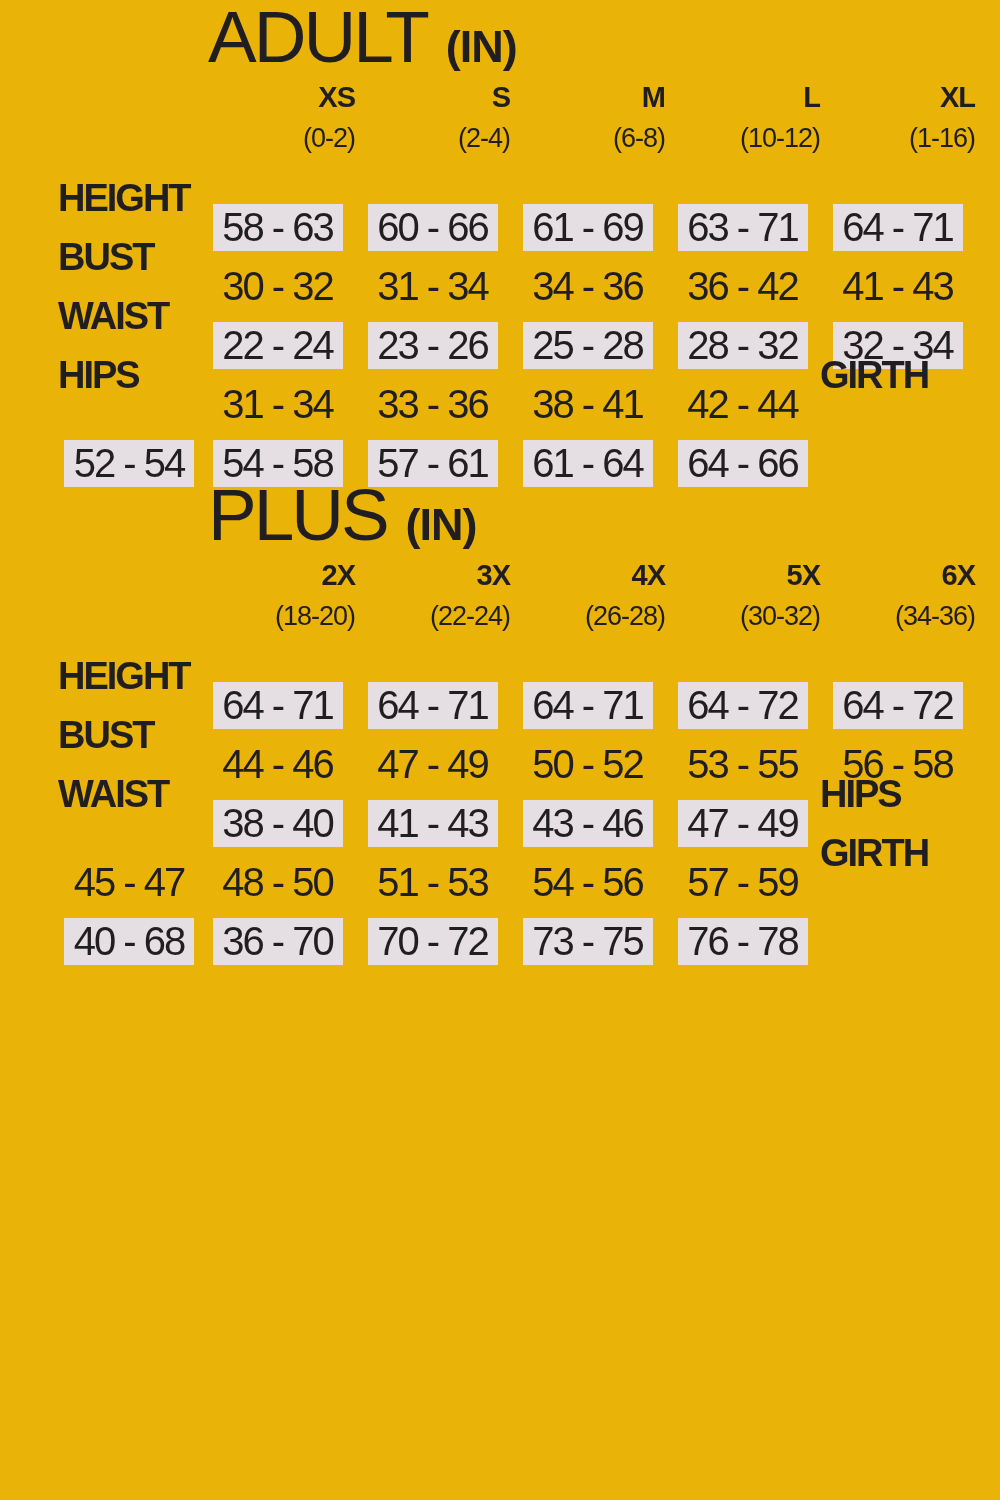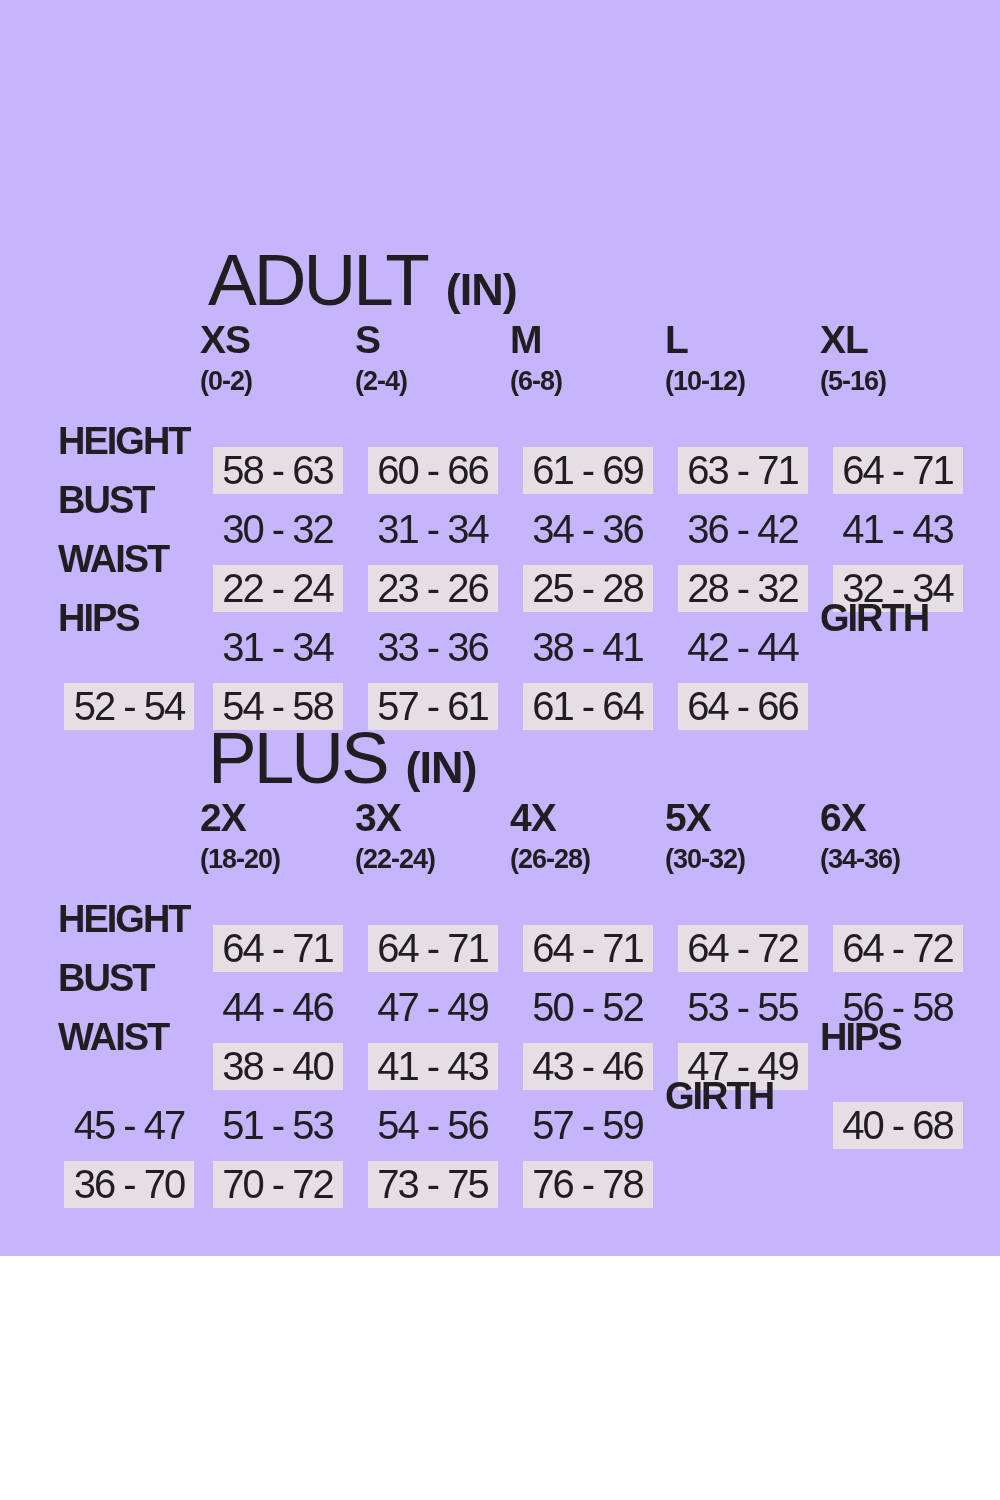--- a/index.html
+++ b/index.html
@@ -1,23 +1,22 @@
 <!DOCTYPE html>
 <html style="--hl: #e5dfe3;"><head>
 <meta charset="utf-8">
 <style>
   html,body{margin:0;padding:0;background:#ffffff;}
   .page{
     position:relative;
-    width:1000px;height:1256px;
-    background:#c4b5fd;
+    width:1000px;height:1500px;
+    background:#eab308;
     font-family:"Liberation Sans", sans-serif;
     color:#211e22;
     box-sizing:border-box;
-    padding-top:243px;
     overflow:hidden;
   }
   .size-table{padding-left:58px;margin-bottom:14px;}
   .table-title{
     margin:0 0 4px 150px;
     line-height:1;
     white-space:nowrap;
   }
   .title-main{
     font-size:73px;
@@ -32,31 +31,31 @@
   }
   .grid{
     display:grid;
     grid-template-columns:142px repeat(5,155px);
     align-items:center;
   }
   .cell{box-sizing:border-box;}
   .corner{height:46px;}
   .size-head{
     height:46px;
-    text-align:left;
-    font-size:39px;
+    text-align:right;
+    font-size:29px;
     font-weight:700;
     letter-spacing:-1px;
     line-height:40px;
   }
   .range-head{
     height:34px;
-    text-align:left;
+    text-align:right;
     font-size:27px;
-    font-weight:700;
+    font-weight:400;
     letter-spacing:-1px;
     line-height:28px;
     padding-bottom:44px;
   }
   .row-label{
     height:59px;
     font-size:38px;
     font-weight:700;
     letter-spacing:-2px;
     line-height:59px;
@@ -96,21 +95,21 @@
         <div class="cell size-head">XS</div>
         <div class="cell size-head">S</div>
         <div class="cell size-head">M</div>
         <div class="cell size-head">L</div>
         <div class="cell size-head">XL</div>
         <div class="cell corner"></div>
         <div class="cell range-head">(0-2)</div>
         <div class="cell range-head">(2-4)</div>
         <div class="cell range-head">(6-8)</div>
         <div class="cell range-head">(10-12)</div>
-        <div class="cell range-head">(5-16)</div>
+        <div class="cell range-head">(1-16)</div>
         <div class="cell row-label">HEIGHT</div>
         <div class="cell value-cell"><span class="val hl">58 - 63</span></div>
         <div class="cell value-cell"><span class="val hl">60 - 66</span></div>
         <div class="cell value-cell"><span class="val hl">61 - 69</span></div>
         <div class="cell value-cell"><span class="val hl">63 - 71</span></div>
         <div class="cell value-cell"><span class="val hl">64 - 71</span></div>
         <div class="cell row-label">BUST</div>
         <div class="cell value-cell"><span class="val">30 - 32</span></div>
         <div class="cell value-cell"><span class="val">31 - 34</span></div>
         <div class="cell value-cell"><span class="val">34 - 36</span></div>
@@ -166,20 +165,21 @@
         <div class="cell value-cell"><span class="val">50 - 52</span></div>
         <div class="cell value-cell"><span class="val">53 - 55</span></div>
         <div class="cell value-cell"><span class="val">56 - 58</span></div>
         <div class="cell row-label">WAIST</div>
         <div class="cell value-cell"><span class="val hl">38 - 40</span></div>
         <div class="cell value-cell"><span class="val hl">41 - 43</span></div>
         <div class="cell value-cell"><span class="val hl">43 - 46</span></div>
         <div class="cell value-cell"><span class="val hl">47 - 49</span></div>
         <div class="cell row-label">HIPS</div>
         <div class="cell value-cell"><span class="val">45 - 47</span></div>
+        <div class="cell value-cell"><span class="val">48 - 50</span></div>
         <div class="cell value-cell"><span class="val">51 - 53</span></div>
         <div class="cell value-cell"><span class="val">54 - 56</span></div>
         <div class="cell value-cell"><span class="val">57 - 59</span></div>
         <div class="cell row-label">GIRTH</div>
         <div class="cell value-cell"><span class="val hl">40 - 68</span></div>
         <div class="cell value-cell"><span class="val hl">36 - 70</span></div>
         <div class="cell value-cell"><span class="val hl">70 - 72</span></div>
         <div class="cell value-cell"><span class="val hl">73 - 75</span></div>
         <div class="cell value-cell"><span class="val hl">76 - 78</span></div>
       </div>

